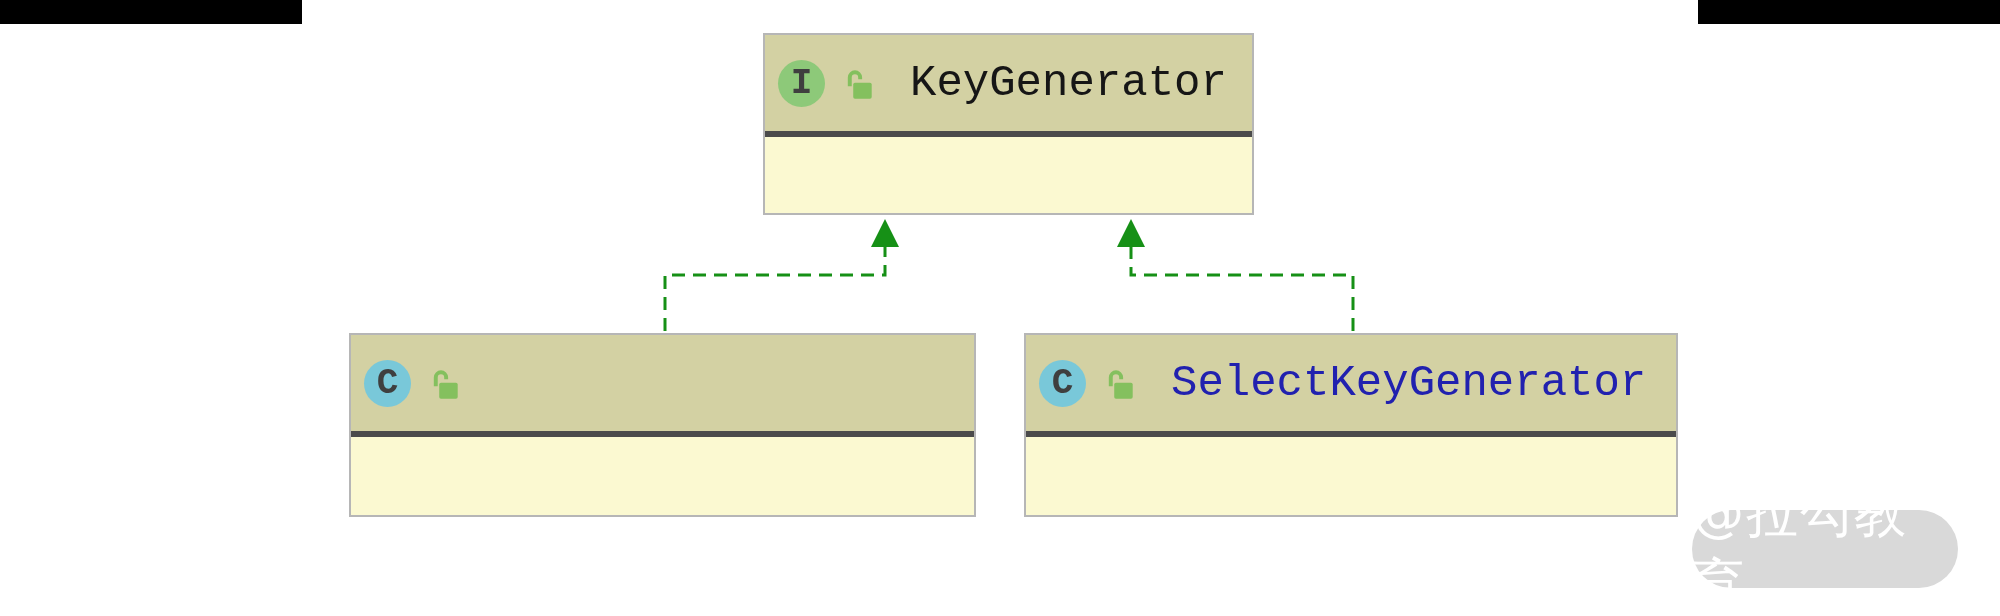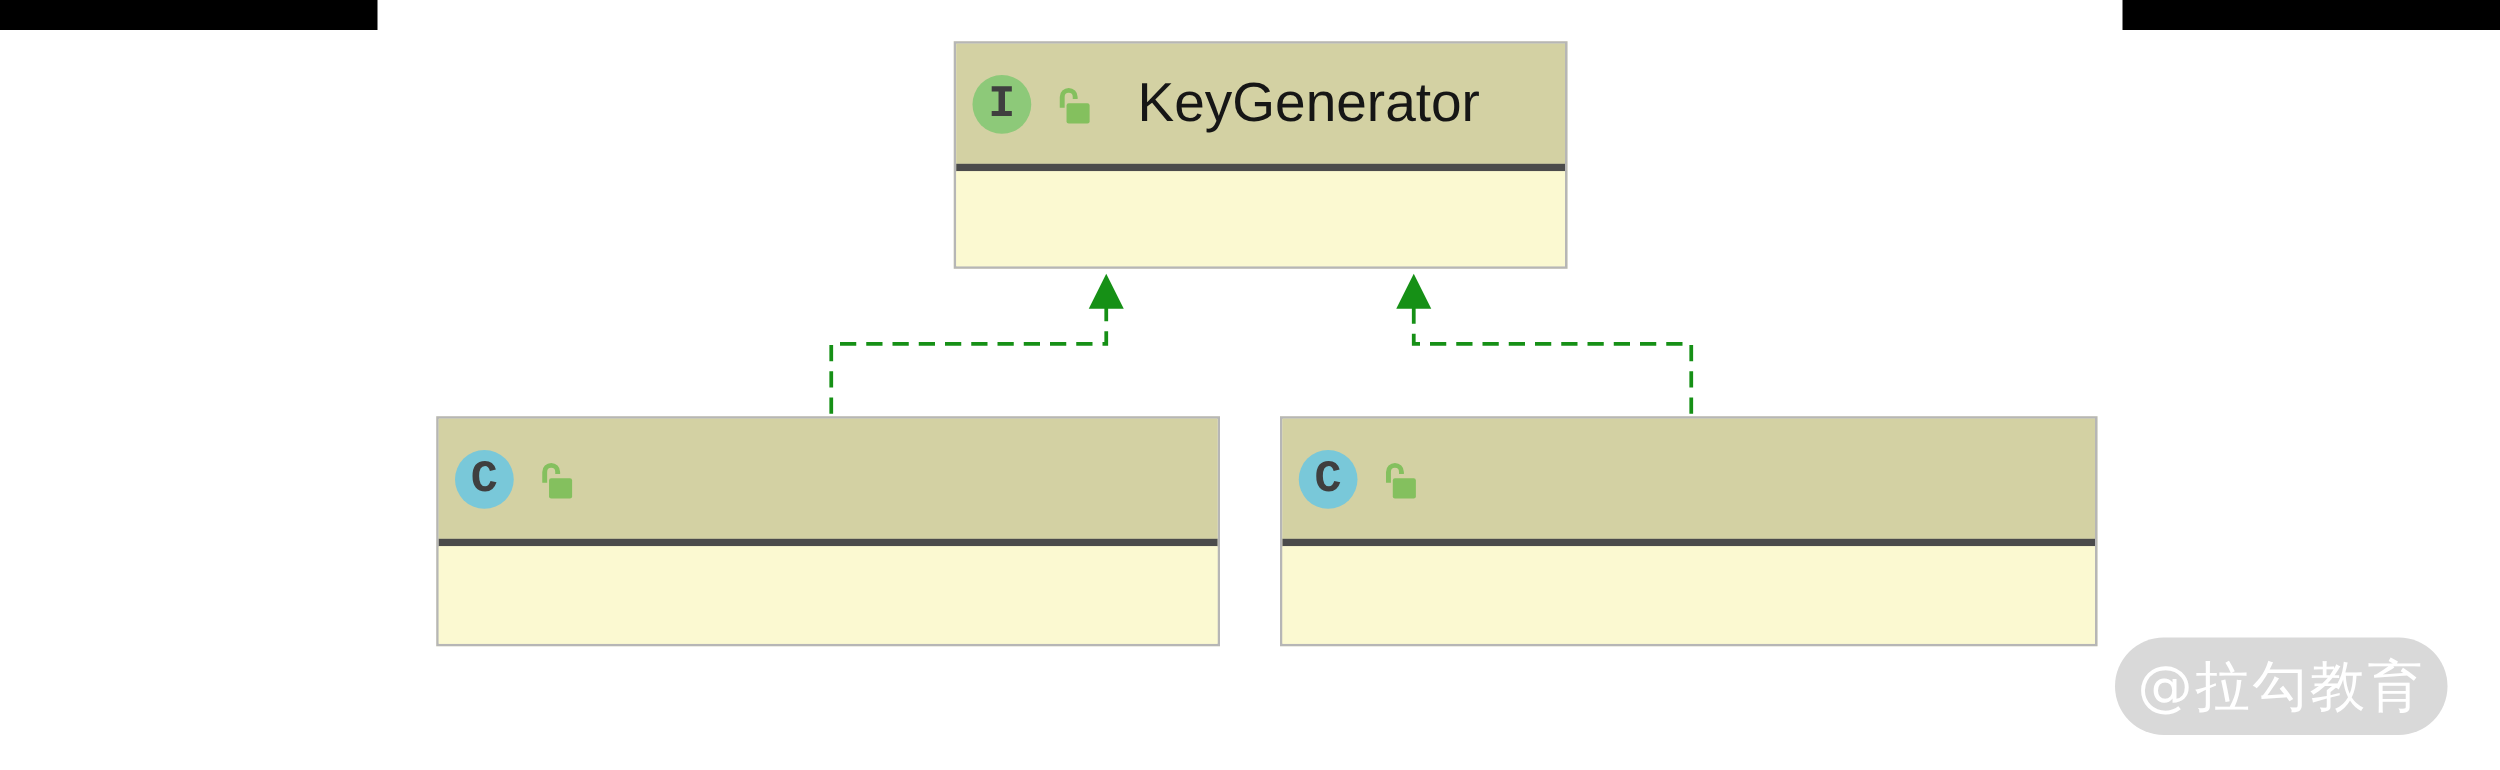--- a/index.html
+++ b/index.html
@@ -43,35 +43,35 @@
     font-family:"Liberation Mono","DejaVu Sans Mono",monospace;
     font-size:36px;font-weight:700;color:var(--badge-letter);
     margin-right:19px;
   }
   .badge.interface{background:var(--iface-badge);}
   .badge.class{background:var(--class-badge);}
 
   .lock{flex:0 0 30px;width:30px;height:36px;margin-right:36px;margin-top:4px;}
 
   .uml-name{
-    font-family:Liberation Sans, sans-serif;
+    font-family:Liberation Mono, monospace;
     font-size:44px;white-space:nowrap;
   }
   .uml-name.interface{color:var(--iface-name);}
   .uml-name.class{color:var(--class-name);}
 
   svg.edges{position:absolute;left:0;top:0;pointer-events:none;}
   .edge-line{fill:none;stroke:var(--edge-green);stroke-width:3;stroke-dasharray:13 8;}
   .edge-arrow{fill:var(--edge-green);stroke:none;}
 
   .watermark{
     position:absolute;left:1692px;top:510px;width:266px;height:78px;
     background:var(--watermark-bg);border-radius:40px;
     display:flex;align-items:center;justify-content:center;
-    color:var(--watermark-fg);font-size:44px;letter-spacing:2px;
+    color:var(--watermark-fg);font-size:52px;letter-spacing:2px;
     font-family:"DejaVu Sans","Liberation Sans",sans-serif;
   }
 </style>
 </head>
 <body>
 
 <div class="canvas">
 
   <div class="crop-bar left"></div>
   <div class="crop-bar right"></div>
@@ -124,20 +124,21 @@
     <div class="uml-header">
       <span class="badge class">
         <span>C</span>
       </span>
       <span class="lock">
         <svg width="30" height="36" viewBox="0 0 26 30">
           <path d="M5,16 V8.5 a4.5,4.5 0 0 1 9,0 V10" fill="none" stroke="var(--lock-green)" stroke-width="3.4"></path>
           <rect x="8" y="13" width="16" height="14" rx="1.5" fill="var(--lock-green)"></rect>
         </svg>
       </span>
+      <span class="uml-name class">SelectKeyGenerator</span>
     </div>
     <div class="uml-sep"></div>
     <div class="uml-body"></div>
   </div>
 
   <div class="watermark">
     <span>@拉勾教育</span>
   </div>
 
 </div>

